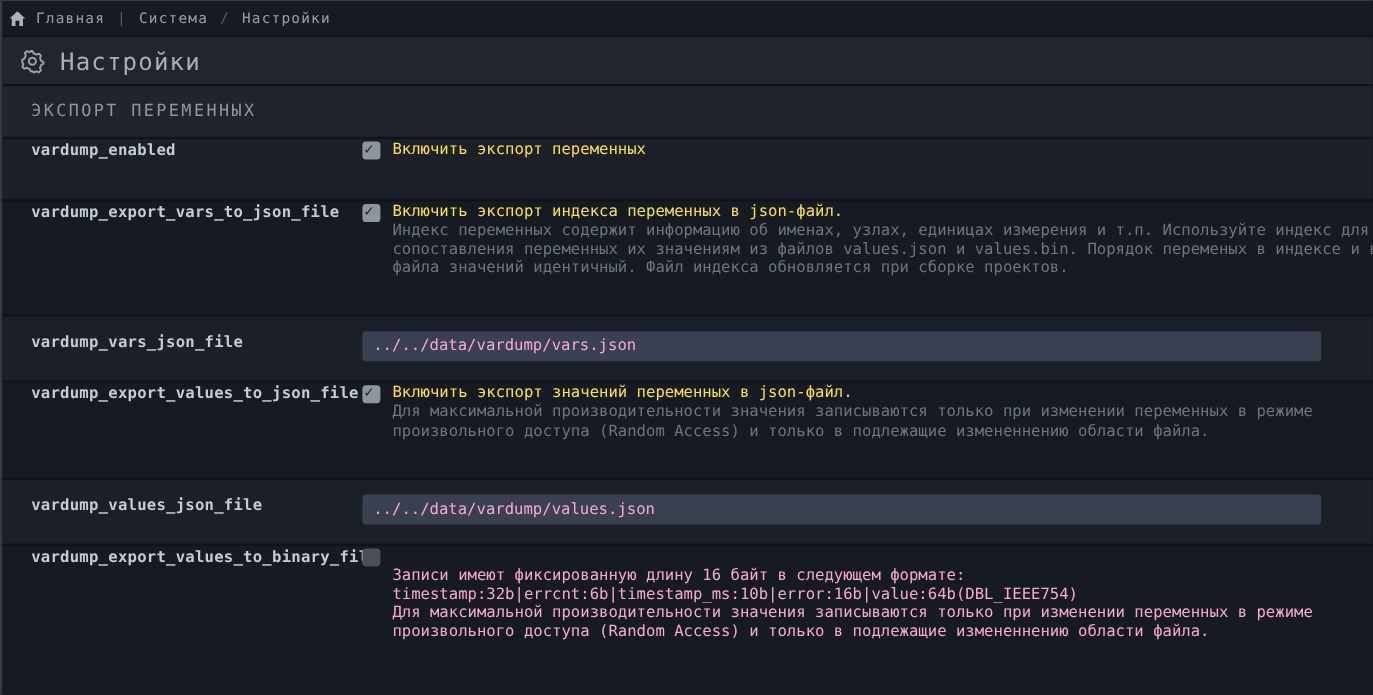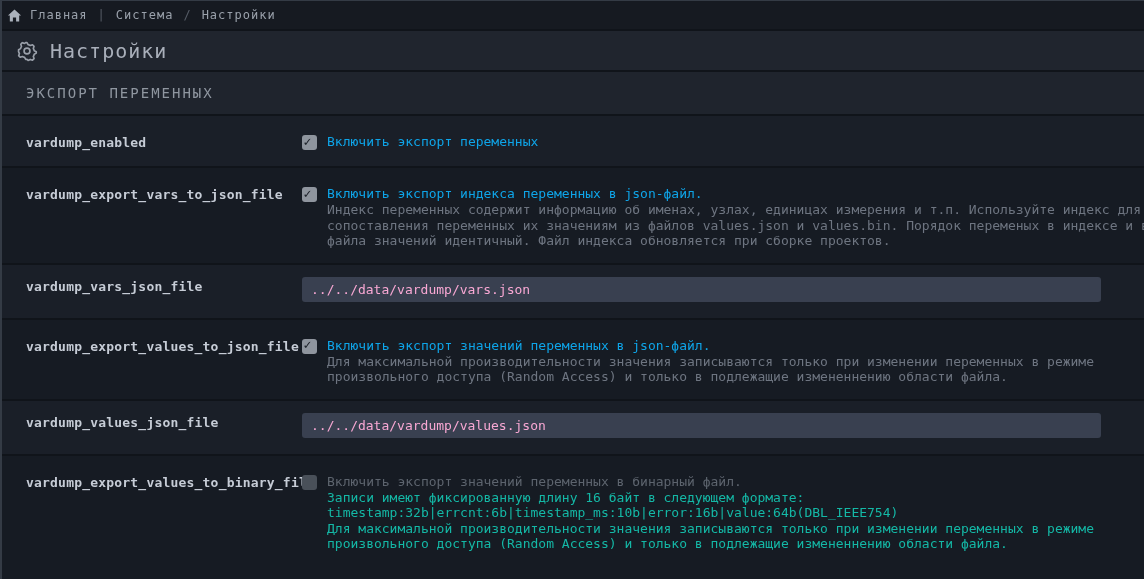--- a/index.html
+++ b/index.html
@@ -56,21 +56,21 @@
     color: #8f96a0;
     border-bottom: 2px solid #10141a;
     text-align: center;
   }
 
   
   .rows { flex: 1 1 auto; display: flex; flex-direction: column; }
   .row {
     display: flex; align-items: flex-start;
     border-bottom: 2px solid #10141a;
-    padding-top: 17px; padding-bottom: 14px;
+    padding-bottom: 14px;
   }
   .row:last-child { border-bottom: none; flex: 1 1 auto; }
   .row.shade-light { background: #1a1f28; }
   .row.shade-dark  { background: #161b23; }
   .row-label {
     flex: 0 0 300px; width: 300px;
     padding-left: 24px; padding-top: 2px;
     font-weight: bold; font-size: 13px;
     color: #c6ccd6; letter-spacing: 0.2px;
     white-space: nowrap;
@@ -84,25 +84,25 @@
     background: #495059; position: relative;
     cursor: pointer;
   }
   .checkbox.checked { background: #8f959e; }
   .checkbox .checkmark-glyph {
     display: none; position: absolute; left: 1.5px; top: -1.5px;
     font-size: 13px; font-weight: bold; color: #1a1f27; line-height: 15px;
   }
   .checkbox.checked .checkmark-glyph { display: block; }
 
-  .check-text { font-size: 13px; line-height: 16px; padding-top: 1px; color: #0ea5e9; white-space: nowrap; }
+  .check-text { font-size: 13px; line-height: 16px; padding-top: 1px; color: #fde047; white-space: nowrap; }
   .desc { margin-left: 25px; font-size: 13px; line-height: 15.5px; color: #6e7581; }
   .desc div { white-space: nowrap; }
   .row.disabled .check-text { color: #5d646e; }
-  .row.disabled .desc { color: #14b8a6; }
+  .row.disabled .desc { color: #f9a8d4; }
 
   .text-input {
     display: block;
     width: calc(100% - 23px);
     height: 25px; margin-top: 0px;
     background: #394050; border: none; border-radius: 3px;
     color: #f9a8d4; font-family: "DejaVu Sans Mono", "Liberation Mono", monospace;
     font-size: 13px; padding: 0 9px; outline: none;
   }
   .row.input-row { padding-top: 12px; }
@@ -196,21 +196,20 @@
       <div class="row-control">
         <input class="text-input" type="text" value="../../data/vardump/values.json" style="">
       </div>
     </div>
 
     <div class="row shade-dark disabled">
       <div class="row-label">vardump_export_values_to_binary_file</div>
       <div class="row-control">
         <div class="check-line">
           <span class="checkbox"></span>
-          <span class="check-text">Включить экспорт значений переменных в бинарный файл.</span>
         </div>
         <div class="desc">
           <div>Записи имеют фиксированную длину 16 байт в следующем формате:</div>
           <div>timestamp:32b|errcnt:6b|timestamp_ms:10b|error:16b|value:64b(DBL_IEEE754)</div>
           <div>Для максимальной производительности значения записываются только при изменении переменных в режиме</div>
           <div>произвольного доступа (Random Access) и только в подлежащие измененнению области файла.</div>
         </div>
       </div>
     </div>
 

